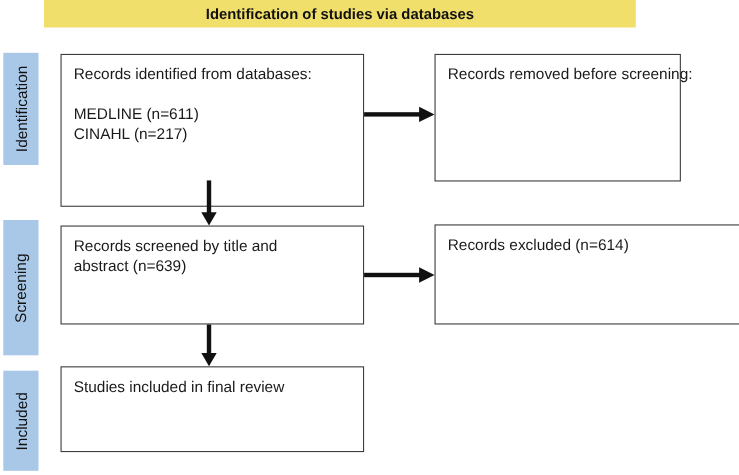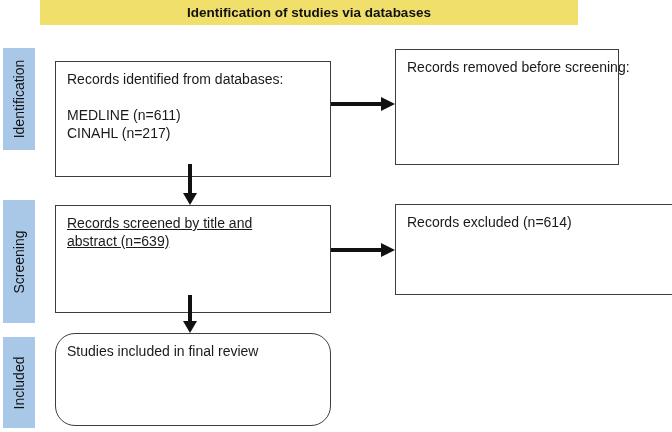--- a/index.html
+++ b/index.html
@@ -42,25 +42,25 @@
   
   .fbox {
     position: absolute;
     background: #ffffff;
     border: 1.5px solid #3d3d3d;
     box-sizing: border-box;
     padding: 8px 11px;
     font-size: 14px;
     line-height: 18px;
   }
-  #box-identified { left: 55px;  top: 61px;  width: 276px; height: 116px; }
+  #box-identified { left: 55px;  top: 49px;  width: 276px; height: 139px; }
   #box-removed    { left: 395px; top: 49px;  width: 224px; height: 116px; }
-  #box-screened   { left: 55px;  top: 205px; width: 276px; height: 108px; text-decoration: underline;  }
+  #box-screened   { left: 55px;  top: 205px; width: 276px; height: 90px;  }
   #box-excluded   { left: 395px; top: 204px; width: 320px; height: 91px;  }
-  #box-included   { left: 55px;  top: 333px; width: 276px; height: 93px; border-radius: 20px;  }
+  #box-included   { left: 55px;  top: 333px; width: 276px; height: 78px;  }
   .line { white-space: nowrap; }
   .blank { height: 18px; }
 
   
   .arrow { position: absolute; }
   .h-shaft { position: absolute; left: 0; top: 5px; height: 4px; background: #111111; }
   .h-head  {
     position: absolute; right: 0; top: 0;
     width: 0; height: 0;
     border-left: 14px solid #111111;

